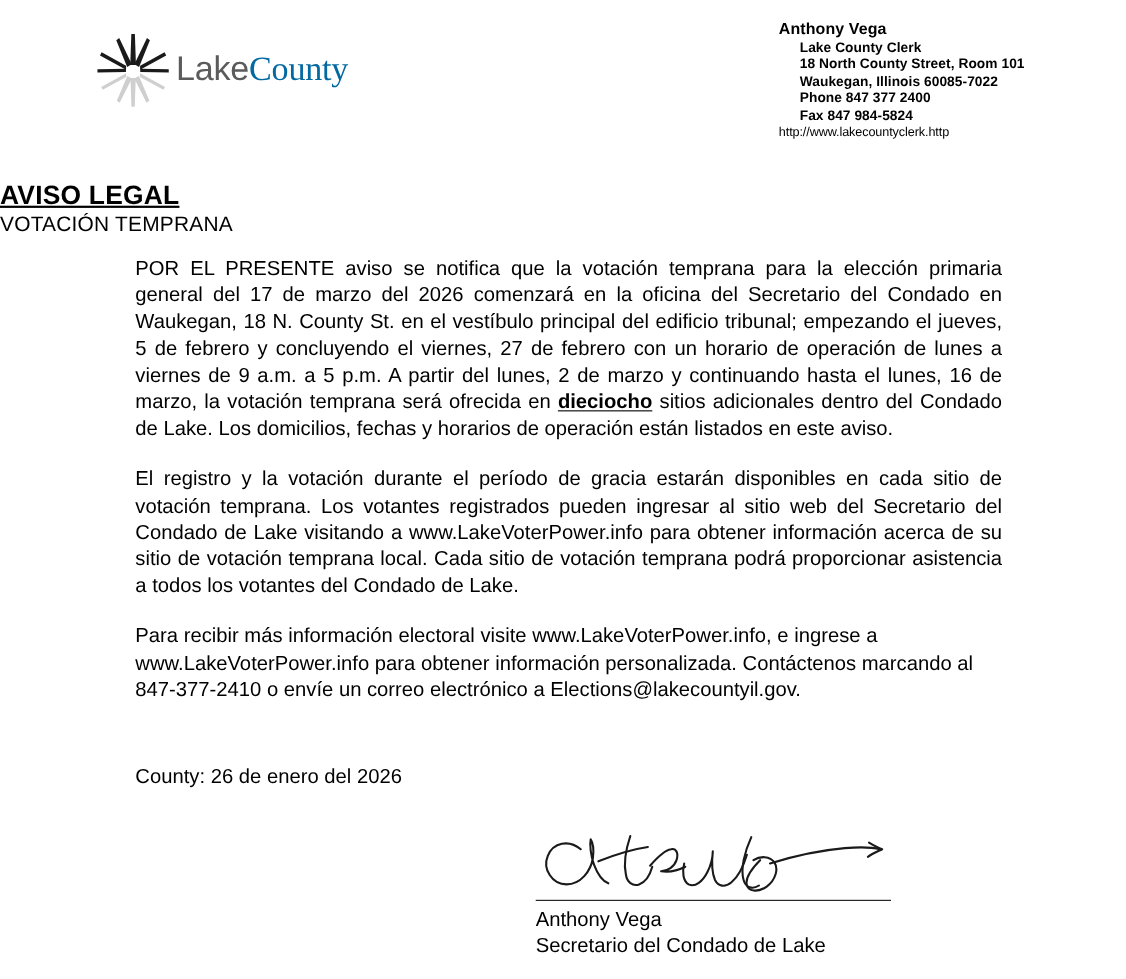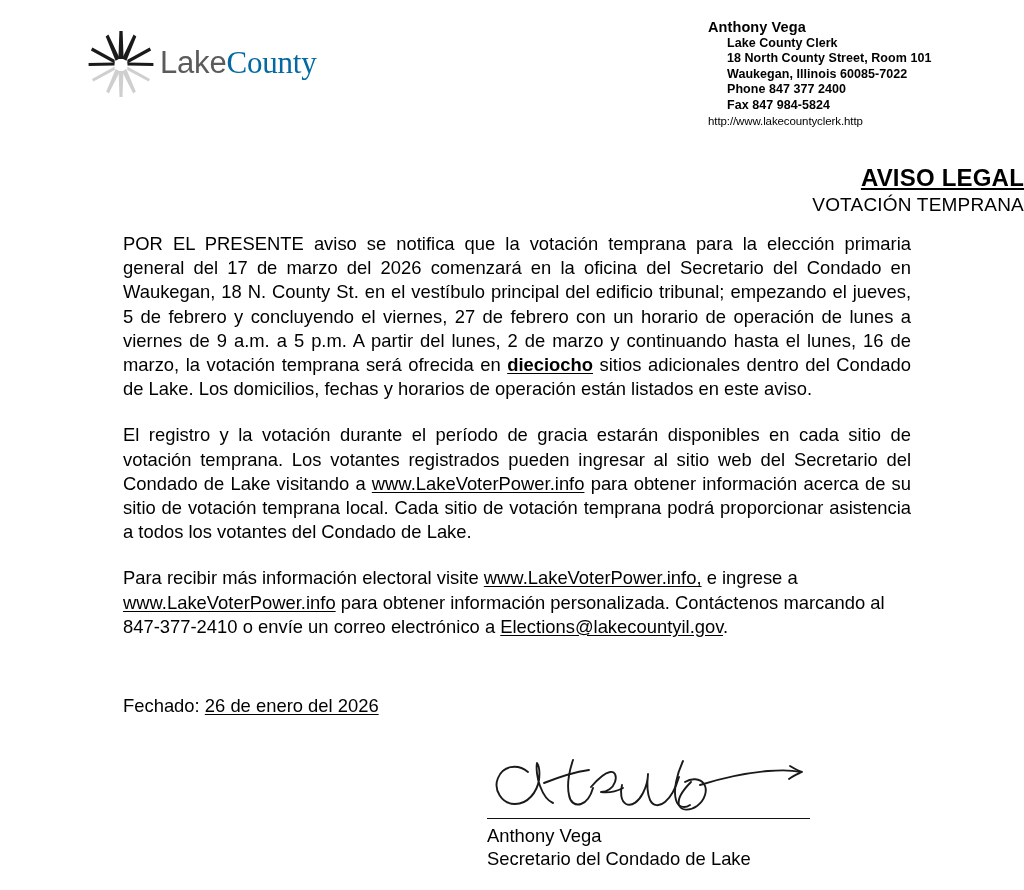--- a/index.html
+++ b/index.html
@@ -73,21 +73,21 @@
     font-weight: normal;
     letter-spacing: -0.1px;
   }
 
   
   #notice-title {
     position: absolute;
     top: 164px;
     left: 0;
     width: 1024px;
-    text-align: right;
+    text-align: left;
   }
   #notice-title-main {
     font-size: 24px;
     font-weight: bold;
     text-decoration: underline;
     text-underline-offset: 2px;
     letter-spacing: 0.2px;
   }
   #notice-title-sub {
     font-size: 19px;
@@ -104,21 +104,21 @@
     width: 788px;
     font-size: 18.4px;
     line-height: 24.2px;
   }
   #notice-body p {
     margin: 0 0 22px 0;
   }
   .para-justified { text-align: justify; }
   .para-left { text-align: left; }
 
-  .u { text-decoration: underline; text-underline-offset: 1.5px; }
+  .u { text-underline-offset: 1.5px; }
   .bu {
     font-weight: bold;
     text-decoration: underline;
     text-underline-offset: 1.5px;
   }
 
   
   #date-line {
     position: absolute;
     left: 123px;
@@ -208,21 +208,21 @@
 
 <div id="notice-body">
 
   <p class="para-justified"><span>POR EL PRESENTE aviso se notifica que la votación temprana para la elección primaria general del 17 de marzo del 2026 comenzará en la oficina del Secretario del Condado en Waukegan, 18 N. County St. en el vestíbulo principal del edificio tribunal; empezando el jueves, 5 de febrero y concluyendo el viernes, 27 de febrero con un horario de operación de lunes a viernes de 9 a.m. a 5 p.m. A partir del lunes, 2 de marzo y continuando hasta el lunes, 16 de marzo, la votación temprana será ofrecida en </span><span class="bu">dieciocho</span><span> sitios adicionales dentro del Condado de Lake. Los domicilios, fechas y horarios de operación están listados en este aviso.</span></p>
 
   <p class="para-justified"><span>El registro y la votación durante el período de gracia estarán disponibles en cada sitio de votación temprana. Los votantes registrados pueden ingresar al sitio web del Secretario del Condado de Lake visitando a </span><span class="u">www.LakeVoterPower.info</span><span> para obtener información acerca de su sitio de votación temprana local. Cada sitio de votación temprana podrá proporcionar asistencia a todos los votantes del Condado de Lake.</span></p>
 
   <p class="para-left"><span>Para recibir más información electoral visite </span><span class="u">www.LakeVoterPower.info,</span><span> e ingrese a </span><span class="u">www.LakeVoterPower.info</span><span> para obtener información personalizada. Contáctenos marcando al 847-377-2410 o envíe un correo electrónico a </span><span class="u">Elections@lakecountyil.gov</span><span>.</span></p>
 </div>
 
-<div id="date-line"><span>Fechado:</span> <span class="u">26 de enero del 2026</span></div>
+<div id="date-line"><span>County:</span> <span class="u">26 de enero del 2026</span></div>
 
 <div id="signature-block">
   <svg id="signature-mark" viewBox="0 0 326 68">
     <g fill="none" stroke="#1a1a1a" stroke-width="1.9" stroke-linecap="round" stroke-linejoin="round">
       <path d="M41,20 C30,11 16,14 11,26 C6,38 15,52 28,52 C41,52 50,40 52,28 C53,20 52,14 50,11 C49,16 50,26 53,34 C56,42 61,49 66,51"></path>
       <path d="M57,31 C72,25 88,20 102,18"></path>
       <path d="M86,8 C82,20 80,34 82,43 C83,50 88,54 94,52 C100,50 104,43 106,36"></path>
       <path d="M104,35 C110,28 117,21 123,20 C128,19 130,24 128,30 C126,36 120,40 114,40 C120,41 128,40 136,36"></path>
       <path d="M135,33 C133,41 134,49 139,52 C145,55 152,49 156,41 C159,35 161,28 161,22 C160,31 160,41 163,48 C166,54 172,55 178,50 C184,45 189,35 192,25"></path>
       <path d="M196,9 C190,22 186,38 189,48 C191,55 197,57 203,53"></path>

